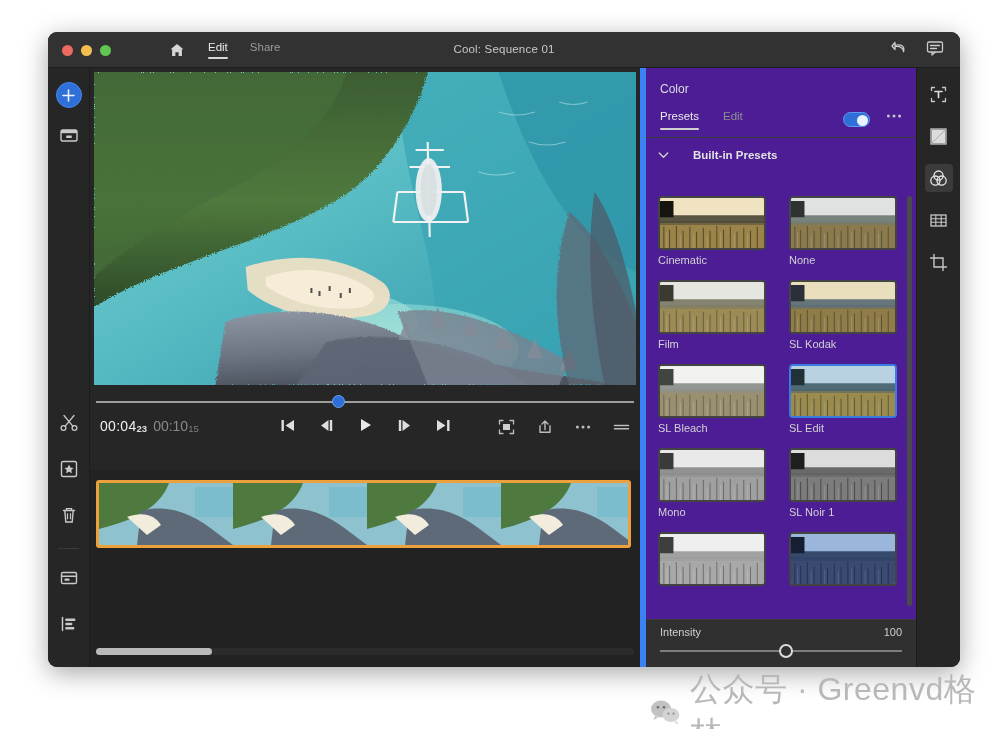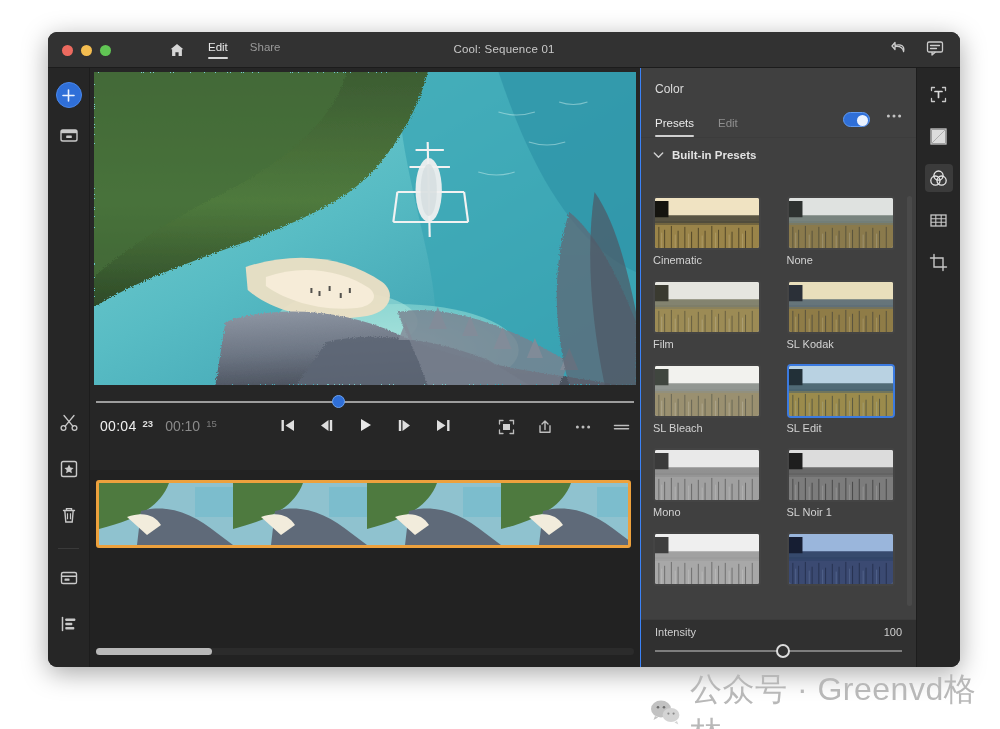--- a/index.html
+++ b/index.html
@@ -90,21 +90,21 @@
     position:absolute; left:0; right:0; top:6px; height:2px; background:#9d9d9d;
   }
   .scrub-handle {
     position:absolute; top:0; width:13px; height:13px; border-radius:50%;
     background:#2f6fd8; border:1px solid #6ba2f0;
   }
 
   
   .transport { position:absolute; left:0; right:0; top: 346px; height: 30px; }
   .tc {
-    position:absolute; left:10px; top:4px; display:flex; align-items:flex-start; gap:6px;
+    position:absolute; left:10px; top:4px; display:flex; align-items:flex-end; 
   }
   .tc-main { font-size:14px; color:#f0f0f0; font-family:"Liberation Sans",sans-serif; letter-spacing:.3px;}
   .tc-frames { font-size:9.5px; color:#e0e0e0; font-weight:bold;}
   .tc-total { font-size:14px; color:#8a8a8a; margin-left:6px;}
   .tc-tframes { font-size:9.5px; color:#7d7d7d; }
 
   .transport-center {
     position:absolute; left:0; right:0; top:3px; display:flex;
     justify-content:center; gap:22px; align-items:center;
   }
@@ -128,46 +128,46 @@
     position:absolute; left:6px; bottom: 12px; width:112px; height:7px;
     border-radius:4px; background:#b9b9b9;
   }
   .tl-scroll-bg {
     position:absolute; left:6px; bottom:12px; right:6px; height:7px;
     border-radius:4px; background:#2b2b2b;
   }
 
   
   .panel {
-    width: 276px; flex:0 0 276px; background:#404040; position:relative;
-    border-left:1px solid #3b82f6;
+    width: 276px; flex:0 0 276px; background:#4c1d95; position:relative;
+    border-left:6px solid #3b82f6;
   }
   .panel-title { font-size:12px; color:#dcdcdc; padding: 14px 0 0 14px; }
   .panel-tabs {
-    position:relative; margin-top:14px; padding:0 14px; display:flex; align-items:flex-end;
+    position:relative; margin-top:14px; padding:0 14px; display:flex; align-items:flex-start;
     gap:24px; height: 28px; border-bottom:1px solid #3c3c3c;
   }
   .p-tab { font-size:11.5px; color:#8f8f8f; position:relative; padding-bottom:8px; }
   .p-tab.active { color:#eaeaea; }
   .p-tab.active::after {
     content:""; position:absolute; left:0; right:0; bottom:0; height:2px;
     background:#d0d0d0; border-radius:1px;
   }
   .toggle {
     position:absolute; right:46px; top:2px; width:27px; height:15px; border-radius:8px;
     background:#2f6fd8; border:1px solid #5f9af2;
   }
   .toggle .knob {
     position:absolute; right:1.5px; top:1.5px; width:11px; height:11px; border-radius:50%;
     background:#eaf2ff;
   }
   .p-more { position:absolute; right:14px; top:3px; }
 
   .section-hdr {
-    display:flex; align-items:center; gap:8px; padding: 11px 0 8px 12px;
+    display:flex; align-items:center; gap:24px; padding: 11px 0 8px 12px;
     font-size:11.5px; color:#e2e2e2; font-weight:bold;
   }
 
   .grid {
     position:absolute; left:12px; right:14px; top: 128px; bottom: 50px;
     overflow:hidden;
   }
   .grid-inner { display:grid; grid-template-columns: 1fr 1fr; gap: 6px 18px; }
   .preset { width: 108px; }
   .thumb {

